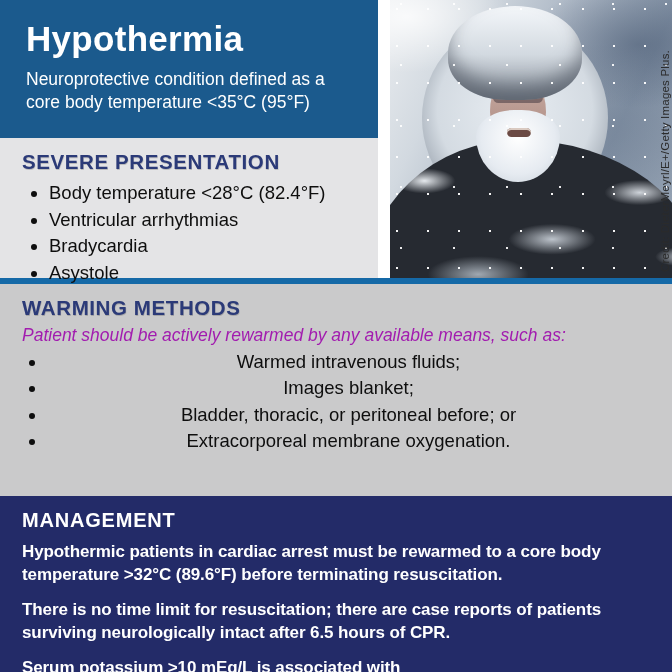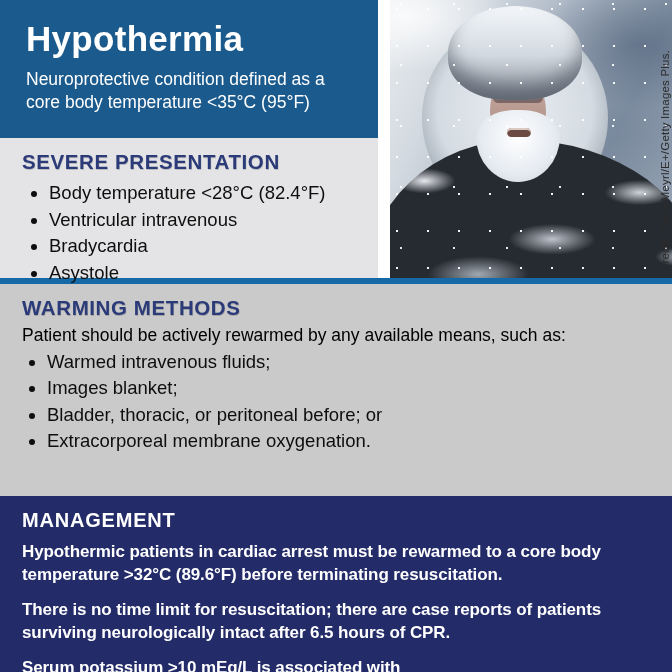--- a/index.html
+++ b/index.html
@@ -76,22 +76,22 @@
     position:absolute;right:1px;bottom:6px;z-index:10;
     writing-mode:vertical-rl;transform:rotate(180deg);
     font-size:11.5px;color:#2b2b2b;letter-spacing:.2px;
   }
 
   
   .divider{height:6px;background:var(--divider_blue,#1569A7);}
 
   
   .warming{height:212px;box-sizing:border-box;background:var(--warming_bg,#CACACB);padding:12px 22px 0;}
-  .warming .intro{margin:5px 0 3px;font-size:17.5px;color:#000000;}
-  .warming ul{margin:0;padding-left:25px;font-size:18.5px;line-height:1.42;color:#0e0e0e;}
+  .warming .intro{margin:5px 0 3px;font-style:italic;font-size:17.5px;color:#a21caf;}
+  .warming ul{margin:0;padding-left:25px;font-size:18.5px;line-height:1.42;color:#0e0e0e;text-align:center;}
 
   
   .management{
     height:224px;box-sizing:border-box;position:relative;
     background:var(--management_bg,#232B68);color:#fff;padding:13px 22px 0;
   }
   .management .section-heading{color:#fff;text-shadow:none;letter-spacing:.8px;font-size:20px;margin-bottom:9px;}
   .management p{margin:0 0 13px;font-weight:700;font-size:17px;line-height:1.33;letter-spacing:-.1px;max-width:642px;}
   .management p.narrow{max-width:452px;}
 
@@ -120,21 +120,21 @@
 
       <header class="title-box">
         <h1>Hypothermia</h1>
         <p class="subtitle">Neuroprotective condition defined as a core body temperature &lt;35°C (95°F)</p>
       </header>
 
       <section class="severe">
         <h2 class="section-heading">SEVERE PRESENTATION</h2>
         <ul>
           <li>Body temperature &lt;28°C (82.4°F)</li>
-          <li>Ventricular intravenous</li>
+          <li>Ventricular arrhythmias</li>
           <li>Bradycardia</li>
           <li>Asystole</li>
         </ul>
       </section>
 
     </div>
 
     <div class="photo">
       <div class="fur-hood"></div>
       <div class="man-body"></div>

